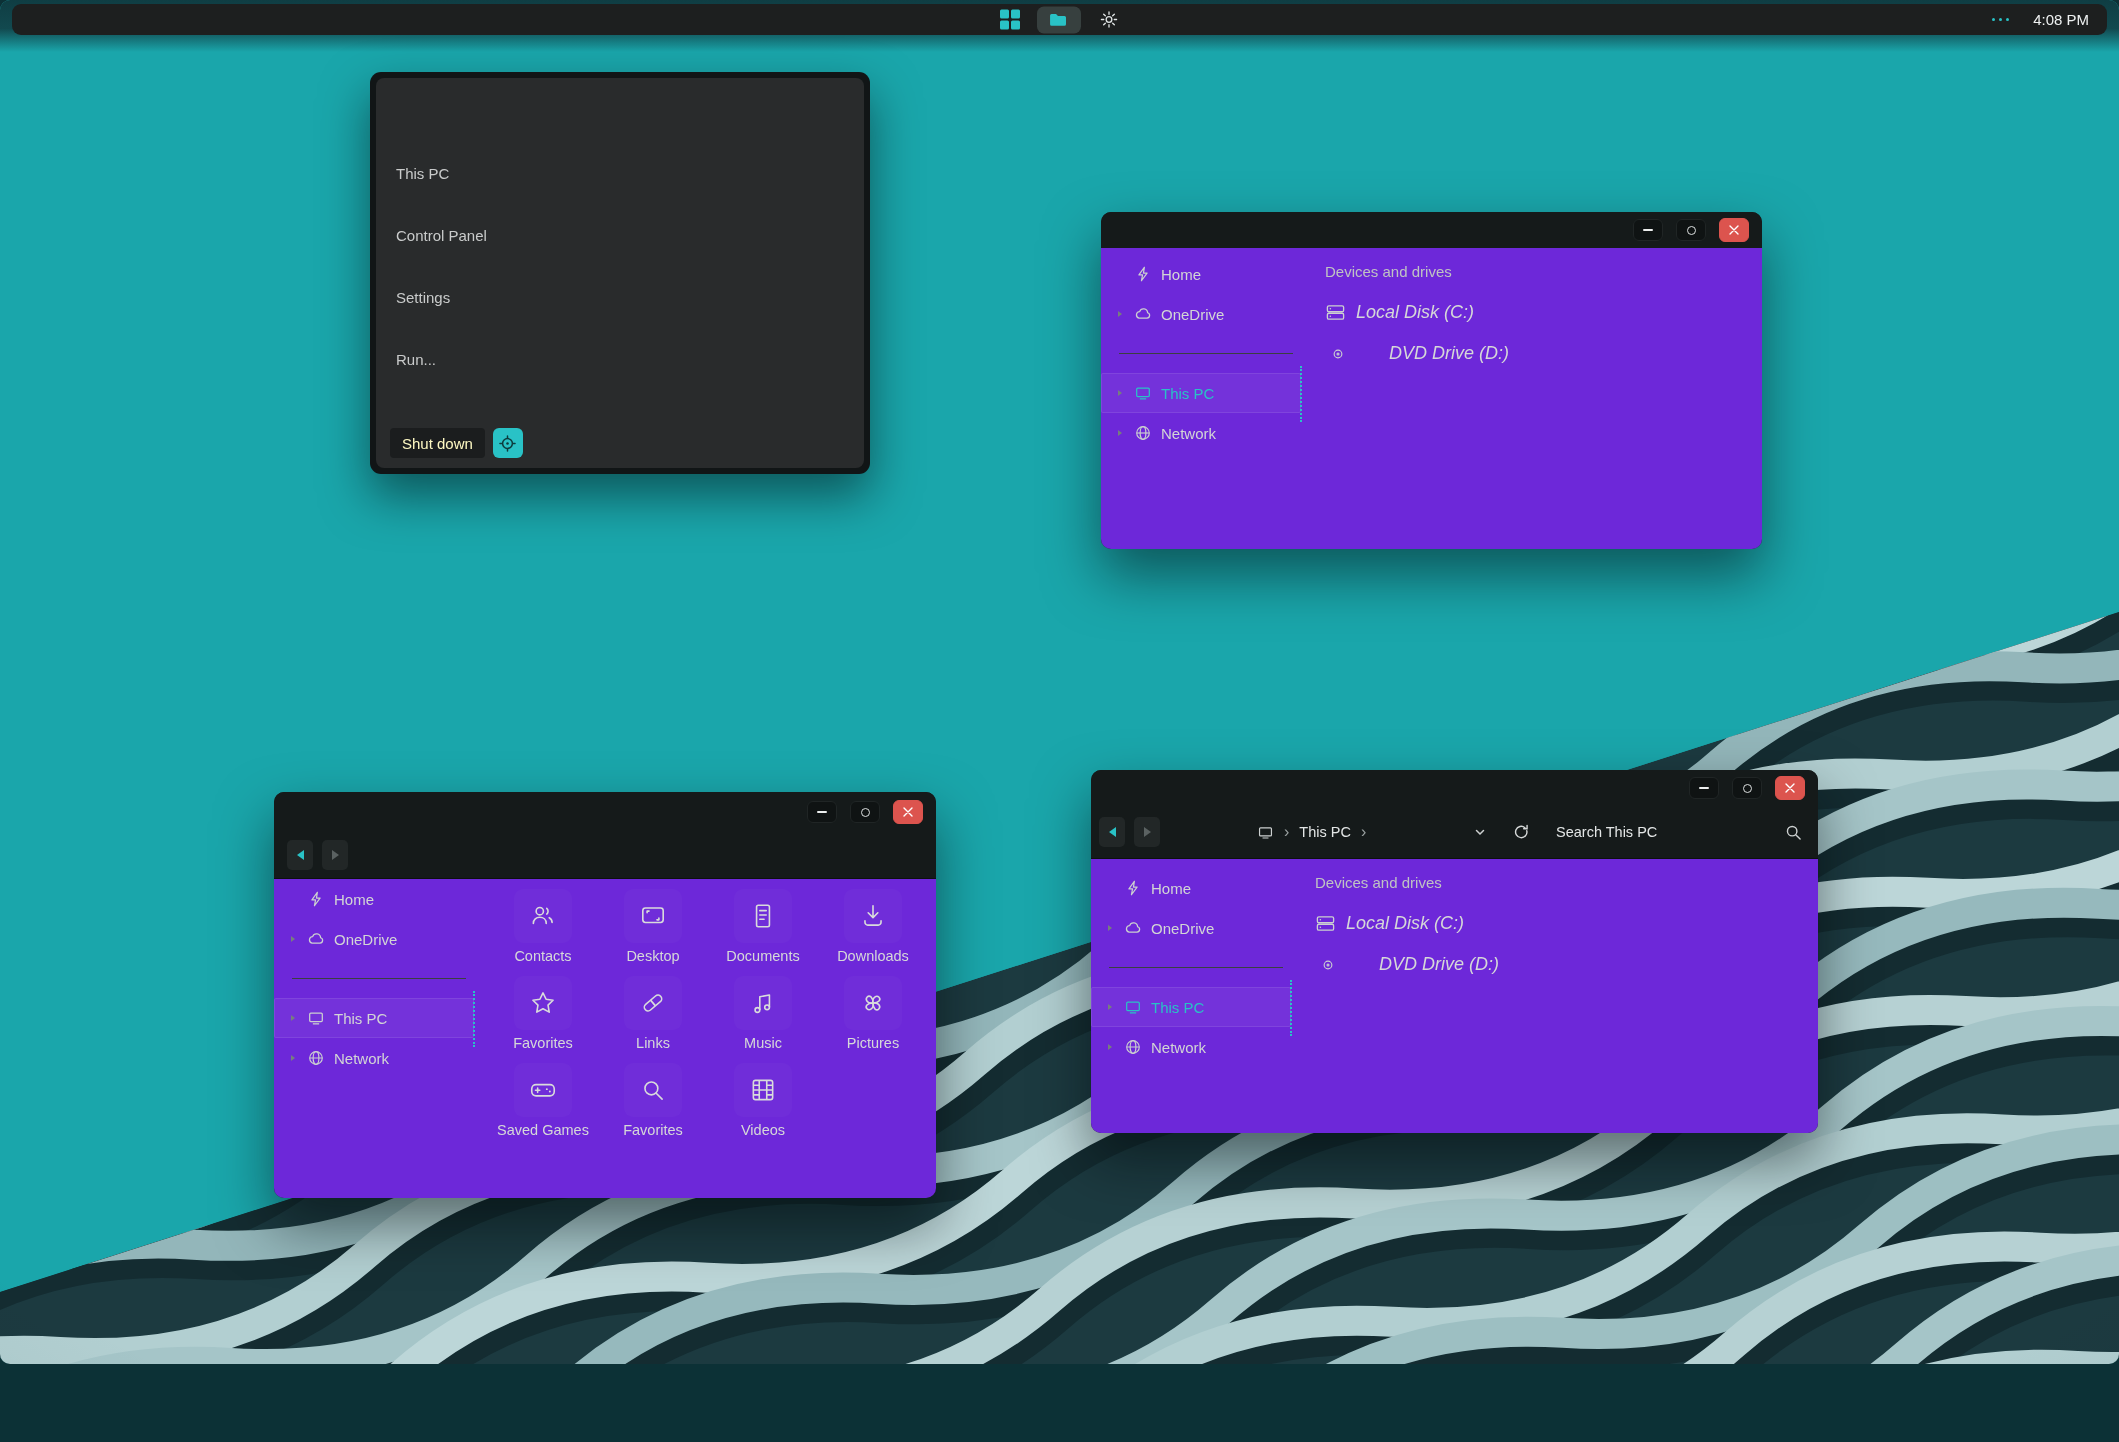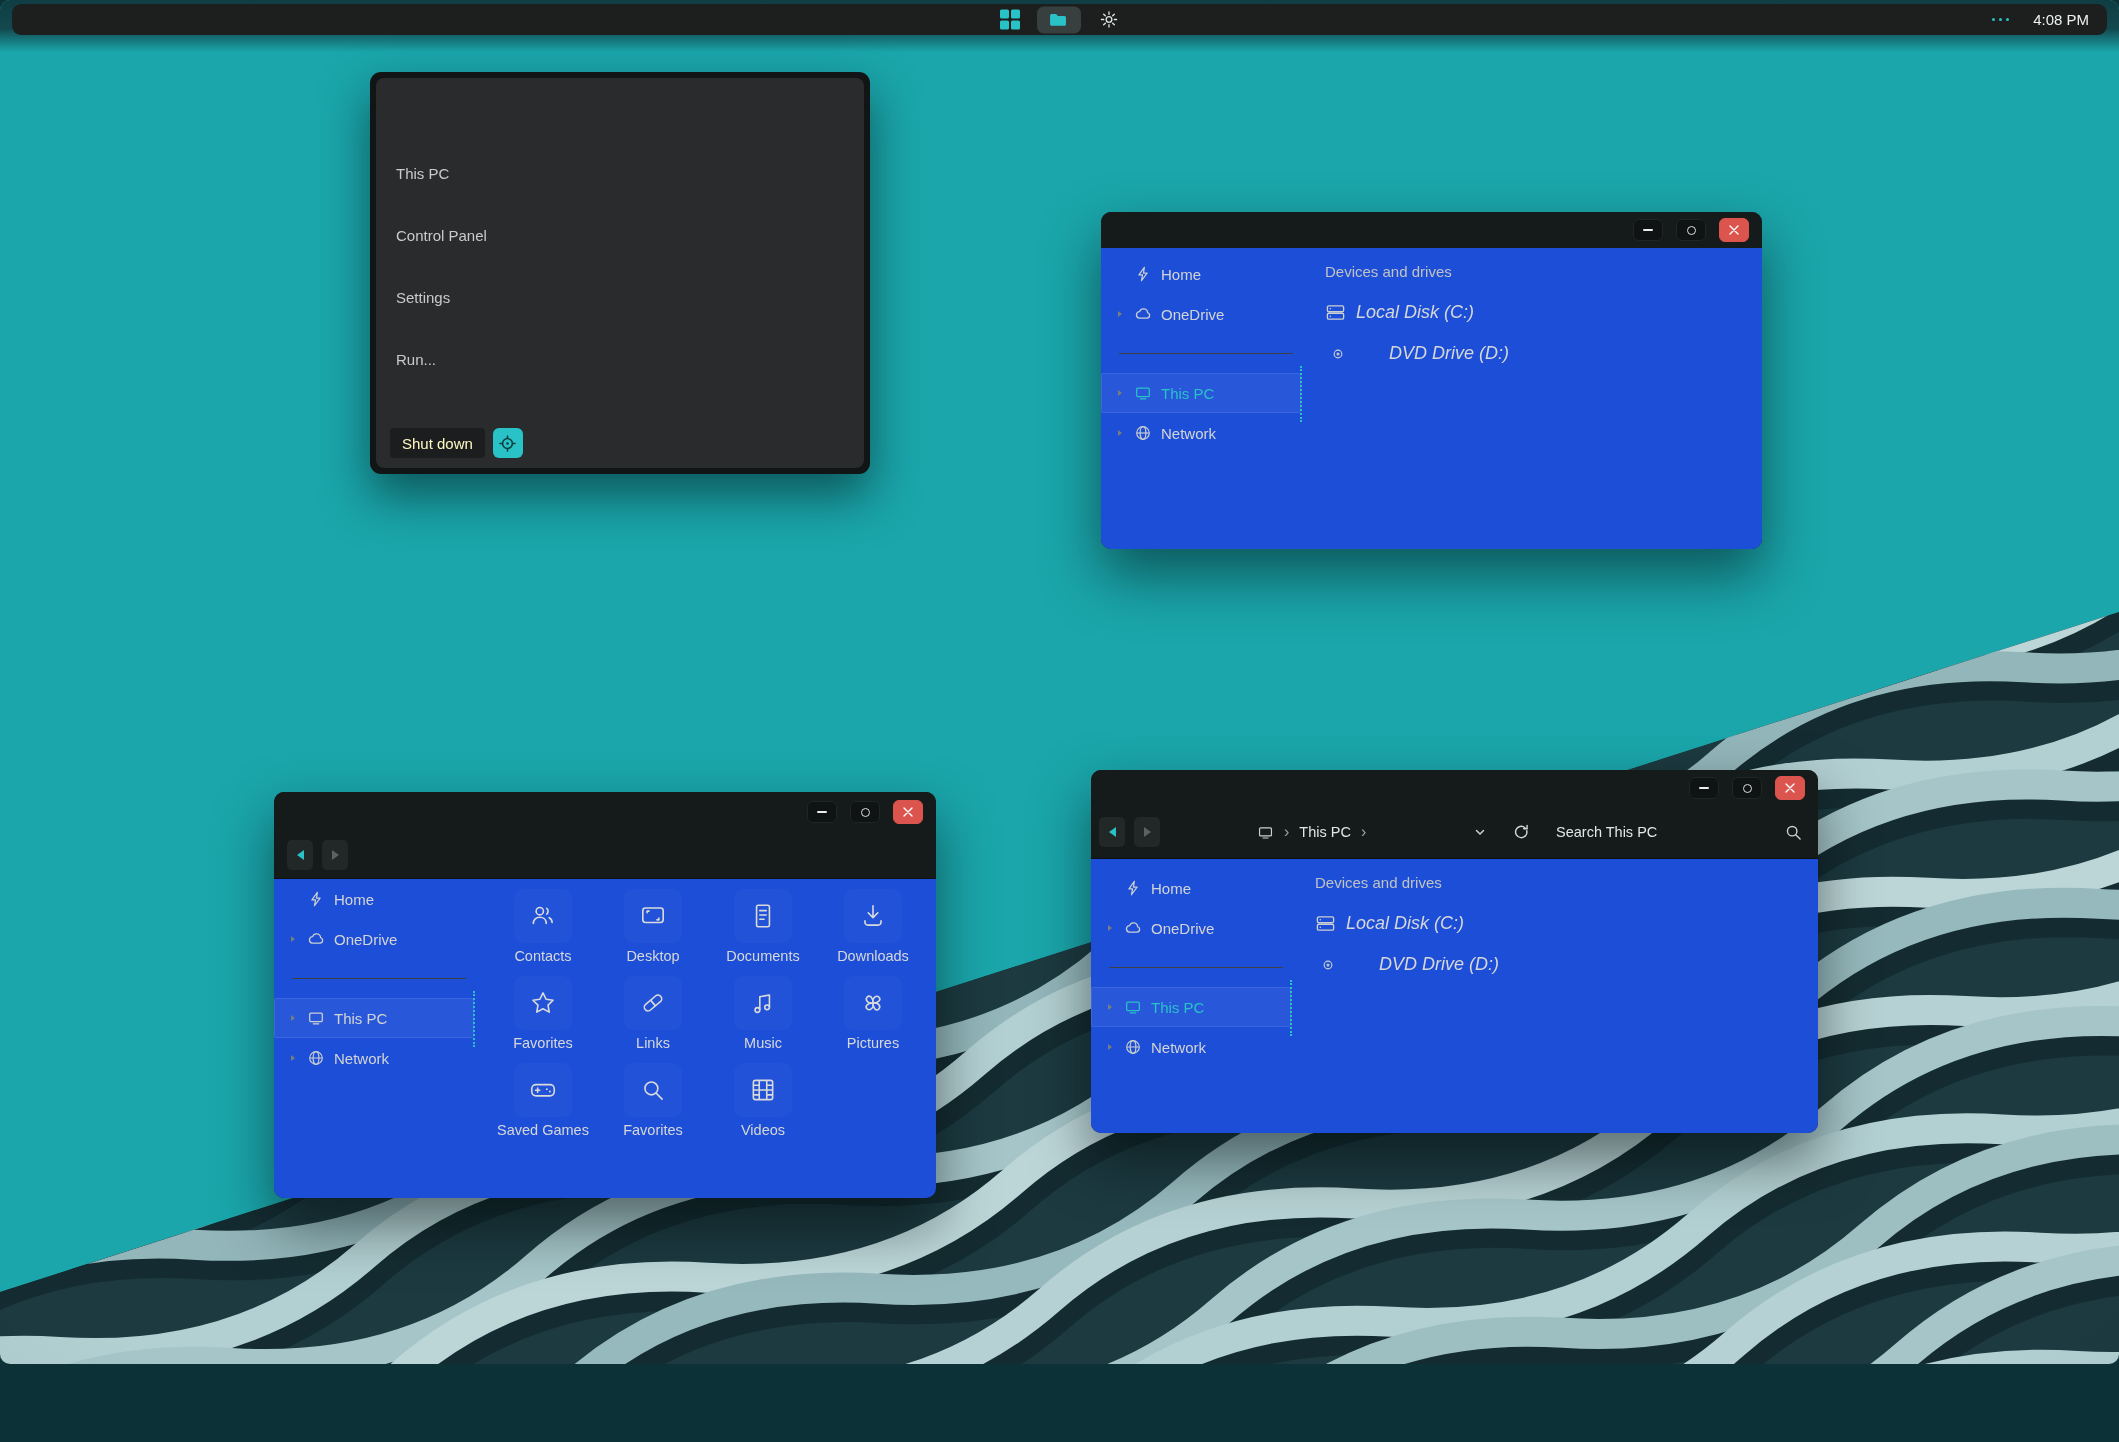--- a/index.html
+++ b/index.html
@@ -69,21 +69,21 @@
   .navbtn{width:26px;height:30px;border-radius:5px;background:#222727;
     display:flex;align-items:center;justify-content:center;cursor:pointer;flex:none;}
   .tri-left{width:0;height:0;border-right:7px solid #29c2c6;border-top:5px solid transparent;border-bottom:5px solid transparent;}
   .tri-right{width:0;height:0;border-left:7px solid #5b6262;border-top:5px solid transparent;border-bottom:5px solid transparent;}
   .crumb{display:flex;align-items:center;gap:10px;color:#e2e5e5;font-size:14.5px;}
   .crumb-sep{color:#9aa1a1;font-size:16px;line-height:1;}
   .crumb-sep::before{content:"\203A";}
   .tb-search-cluster{margin-left:auto;display:flex;align-items:center;gap:26px;}
   .searchbox{width:246px;display:flex;align-items:center;justify-content:space-between;cursor:text;}
   .searchbox .ph{color:#e3e6e6;font-size:14.5px;}
-  .body{flex:1;display:flex;background:#1d4ed8;}
+  .body{flex:1;display:flex;background:#6d28d9;}
   .sidebar{width:200px;position:relative;flex:none;}
   .side-row{height:40px;display:flex;align-items:center;padding-left:10px;cursor:pointer;border-radius:2px;}
   .side-row .chev{width:17px;display:flex;justify-content:center;}
   .chev i{width:0;height:0;border-left:4.5px solid #767e7e;border-top:3.5px solid transparent;border-bottom:3.5px solid transparent;}
   .sicon{width:30px;display:flex;justify-content:center;color:#ccd0d0;}
   .slabel{font-size:15px;color:#d3d5d5;margin-left:3px;}
   .side-sep{height:1px;background:#3b4040;margin:19px 8px 19px 18px;}
   .side-row.sel{background:rgba(255,255,255,.05);box-shadow:inset 0 0 0 1px rgba(255,255,255,.09);}
   .side-row.sel.teal .slabel,.side-row.sel.teal .sicon{color:#29c2c6;}
   .splitter{position:absolute;right:-1px;width:0;height:56px;border-right:2px dotted #29c2c6;}

